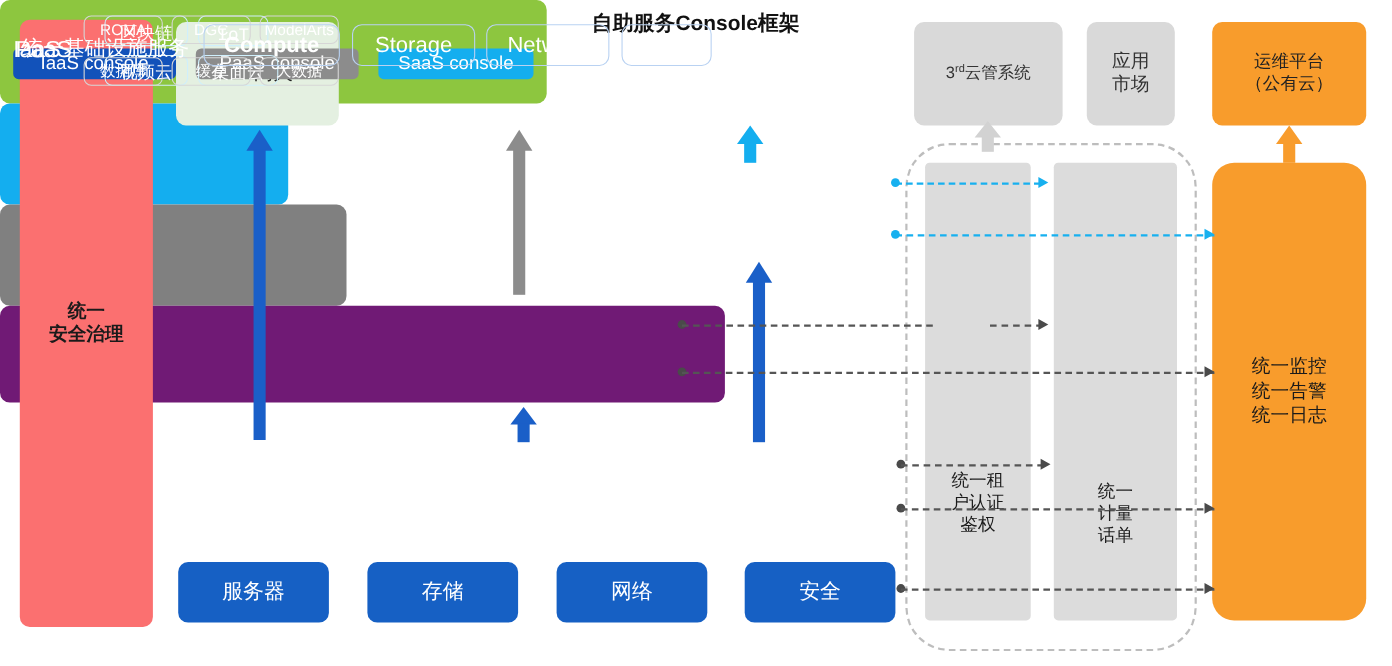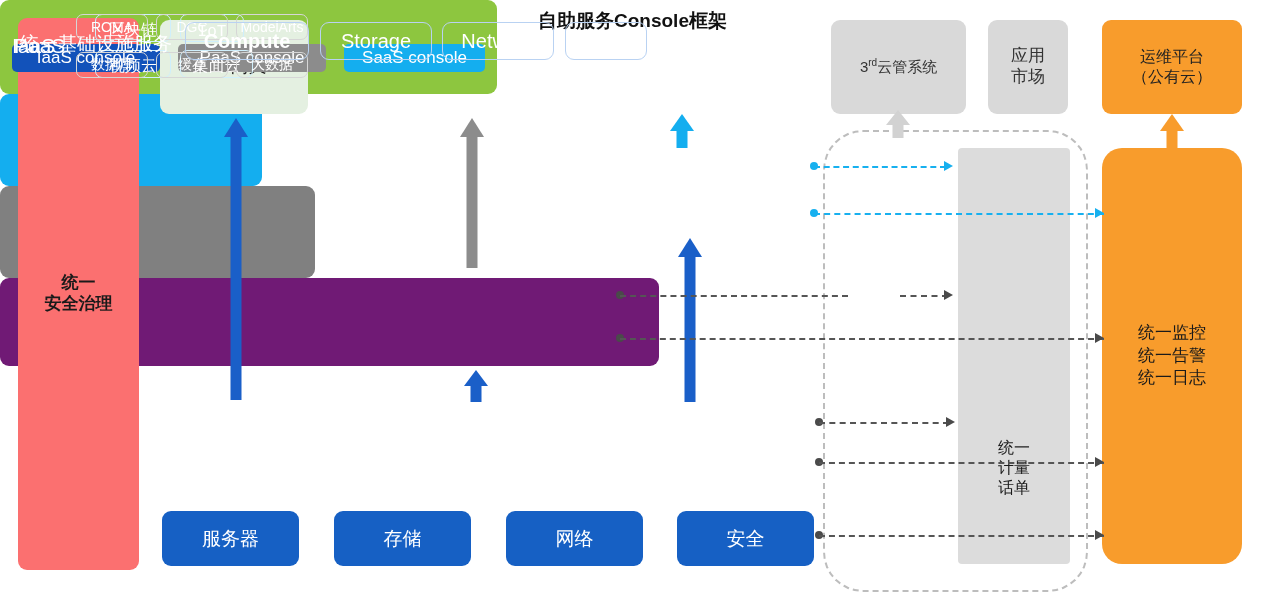--- a/index.html
+++ b/index.html
@@ -201,20 +201,27 @@
   </div>
   <div class="box hw" id="h-sec">
     <span>安全</span>
   </div>
   <div class="box hw" id="h-network">
     <span>网络</span>
   </div>
 
   <div id="dash-container"></div>
 
+  <div class="gcol" id="gcol-auth">
+    <div class="gcol-label" id="gl-auth">
+      <div>统一租</div>
+      <div>户认证</div>
+      <div>鉴权</div>
+    </div>
+  </div>
   <div class="gcol" id="gcol-meter">
     <div class="gcol-label" id="gl-meter">
       <div>统一</div>
       <div>计量</div>
       <div>话单</div>
     </div>
   </div>
 
   <div class="box" id="ops-panel">
     <div>

